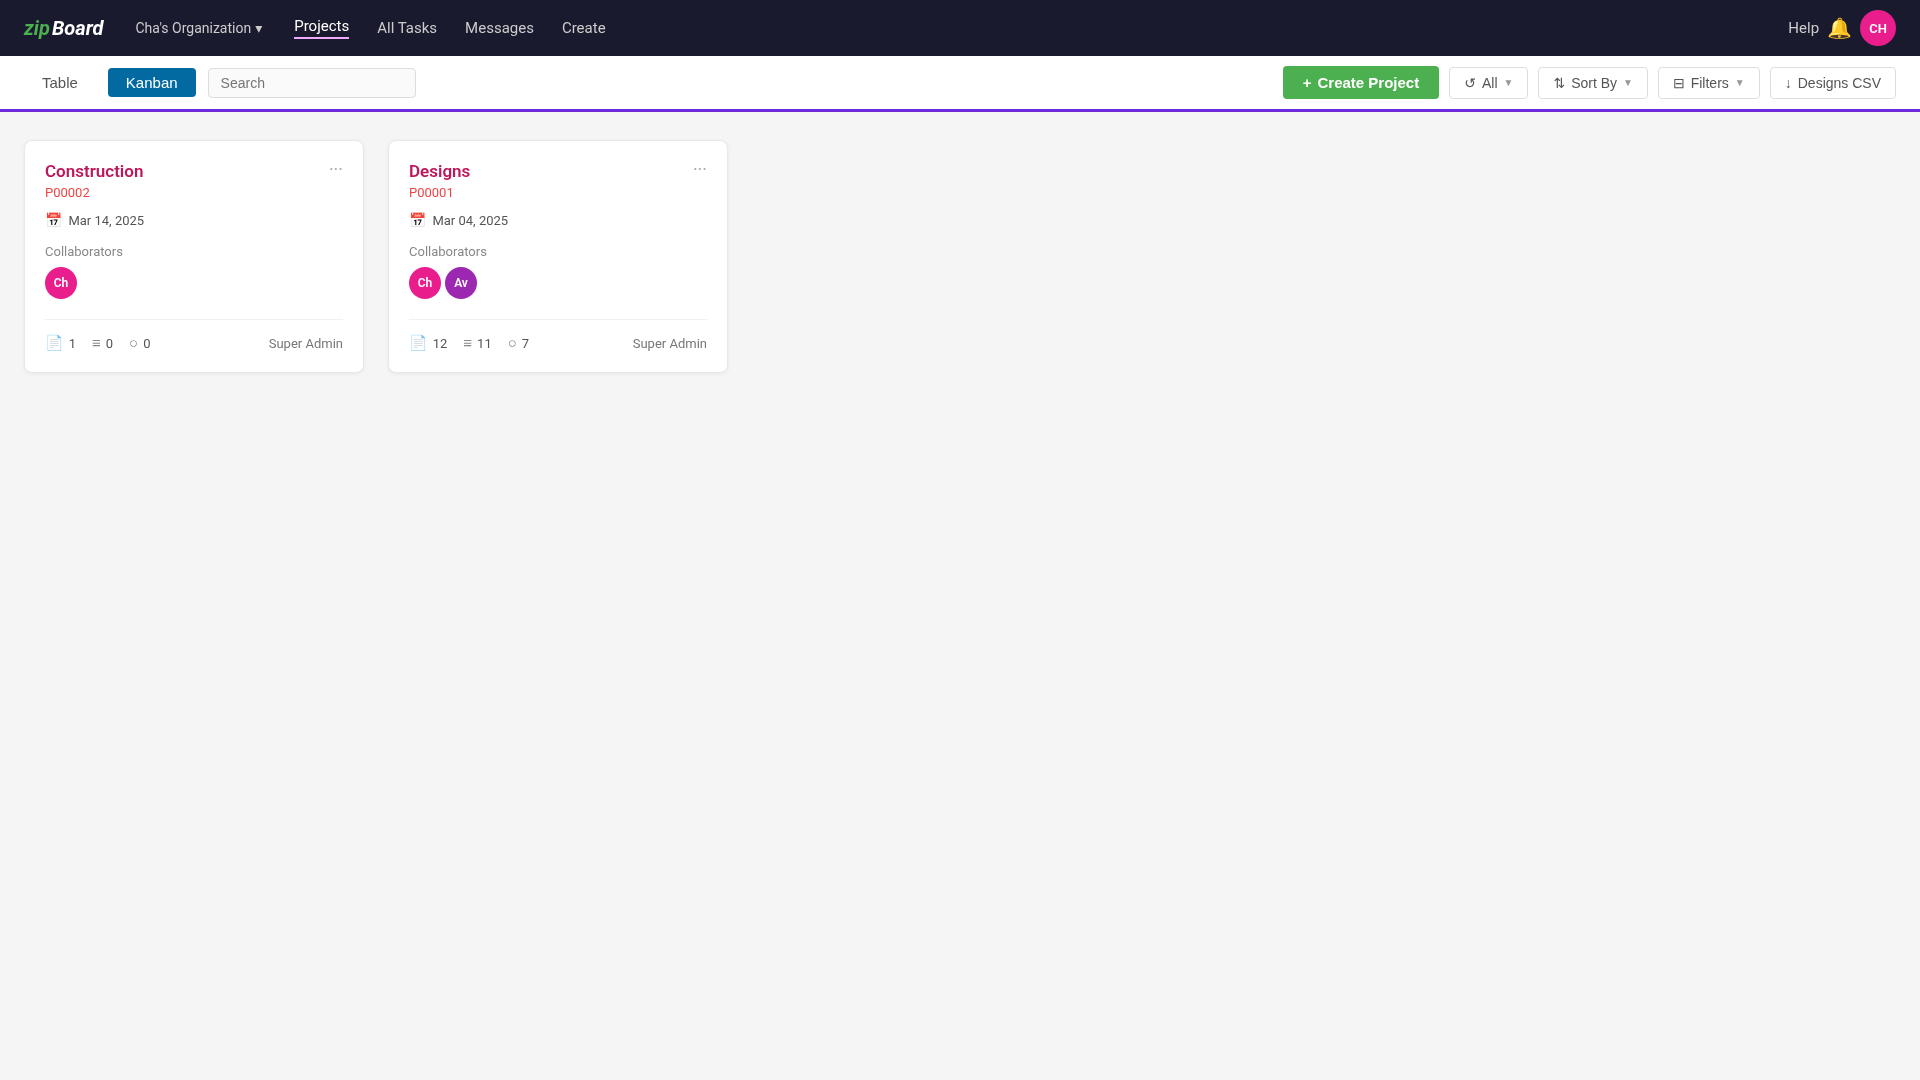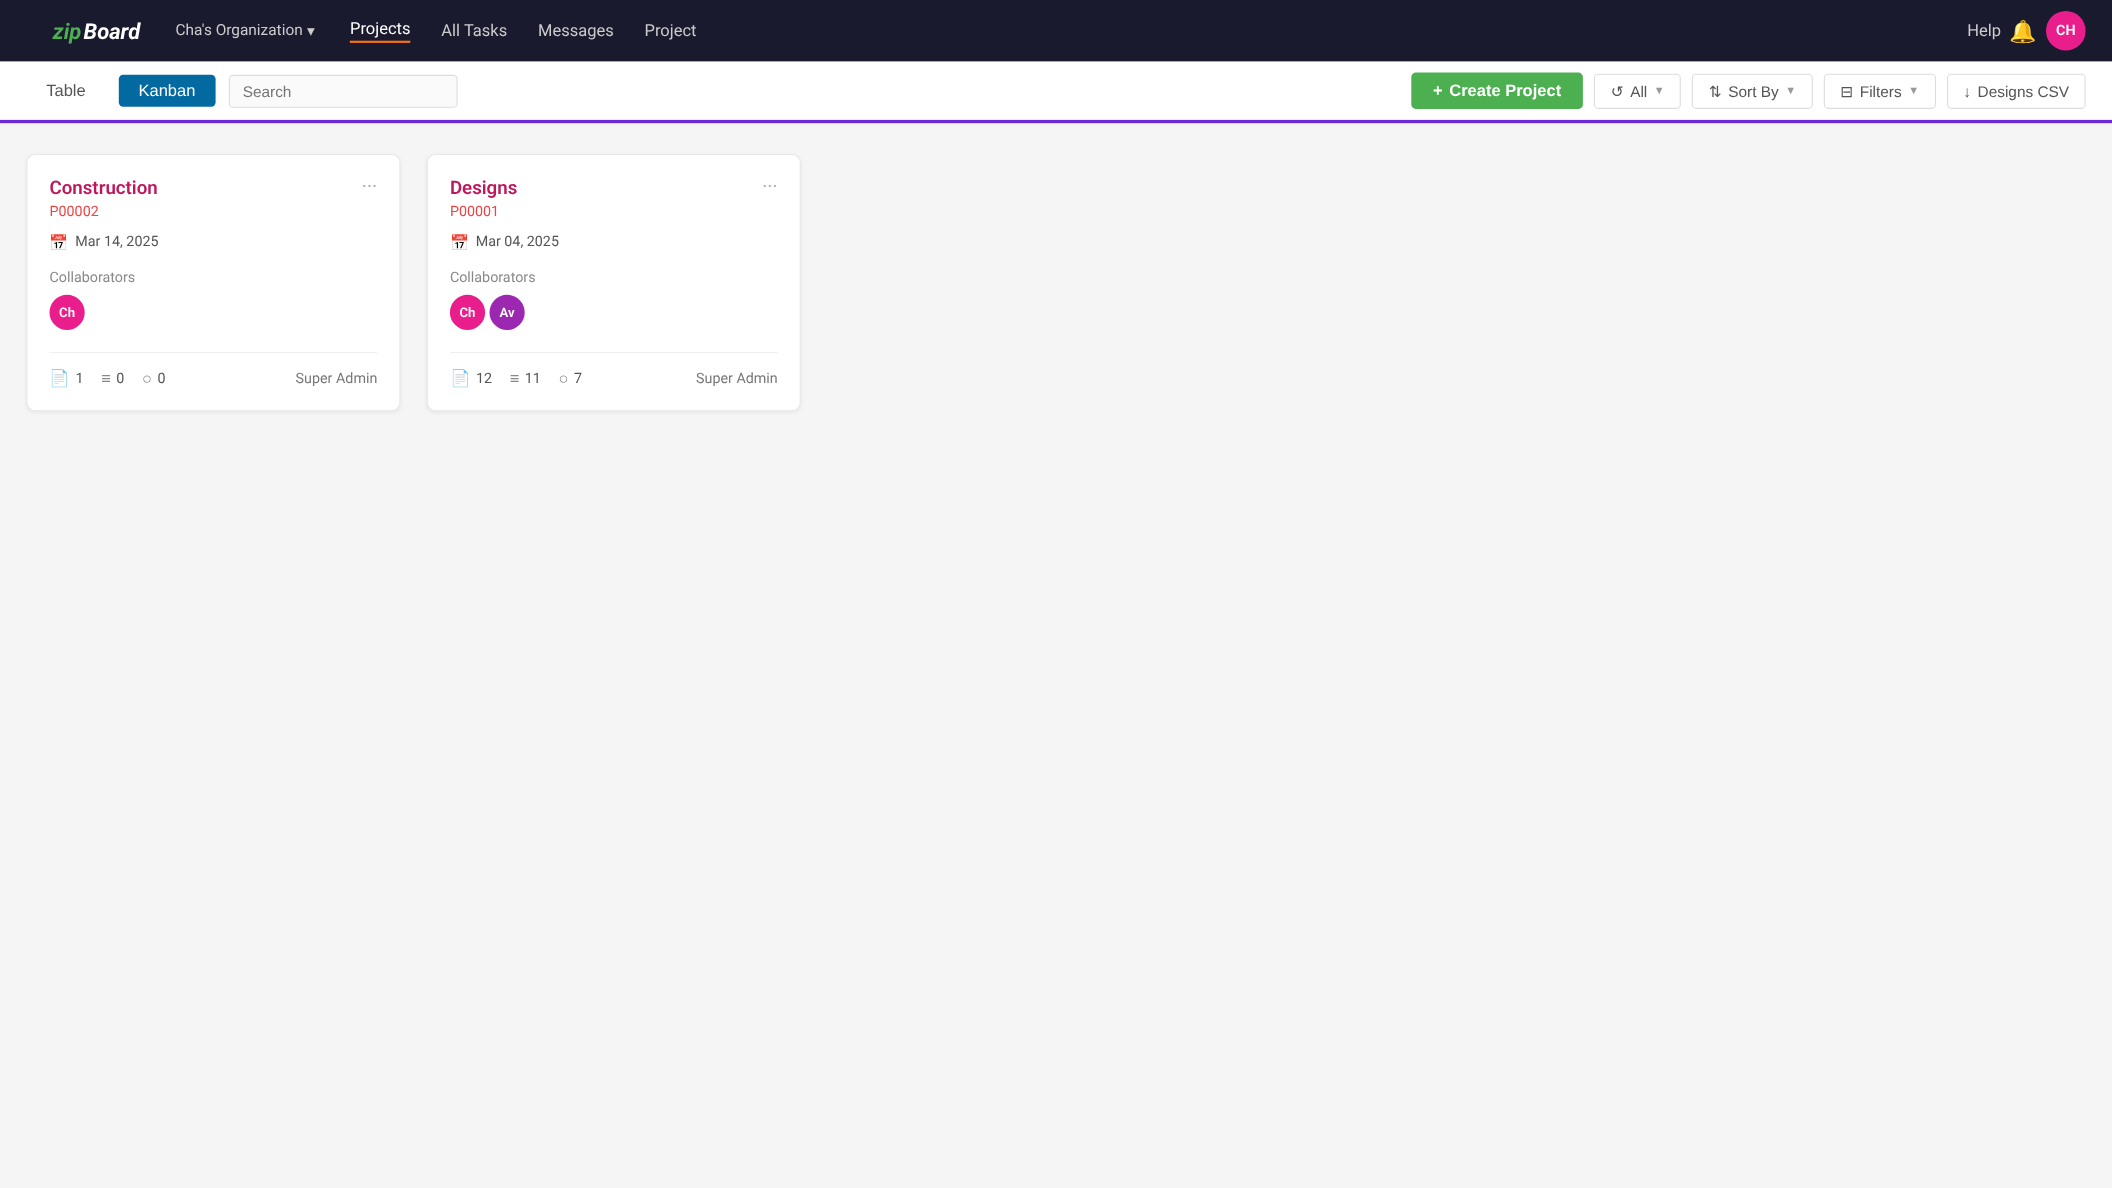--- a/index.html
+++ b/index.html
@@ -15,21 +15,20 @@
       gap: 32px;
     }
     .navbar-logo {
       display: flex;
       align-items: center;
       gap: 2px;
       color: white;
       font-size: 20px;
       font-weight: 700;
       text-decoration: none;
-      margin-left: 24px;
     }
     .navbar-org {
       color: #ccc;
       font-size: 14px;
       display: flex;
       align-items: center;
       gap: 4px;
       cursor: pointer;
     }
     .navbar-nav {
@@ -39,21 +38,21 @@
       flex: 1;
     }
     .nav-link {
       color: #ccc;
       font-size: 15px;
       text-decoration: none;
       cursor: pointer;
     }
     .nav-link.active {
       color: white;
-      border-bottom: 2px solid #f97316;
+      border-bottom: 2px solid #f0abfc;
       padding-bottom: 2px;
     }
     .navbar-right {
       display: flex;
       align-items: center;
       gap: 8px;
       margin-left: auto;
     }
     .help-link {
       color: #ccc;
@@ -249,21 +248,21 @@
       <span style="color:white;font-style:italic">Board</span>
   </a>
   <div class="navbar-org">
     <span>Cha's Organization</span>
     <span>▾</span>
   </div>
   <div class="navbar-nav">
     <a class="nav-link active">Projects</a>
     <a class="nav-link">All Tasks</a>
     <a class="nav-link">Messages</a>
-    <a class="nav-link">Project</a>
+    <a class="nav-link">Create</a>
   </div>
   <div class="navbar-right">
     <span class="help-link">Help</span>
     <span class="bell-icon">🔔</span>
     <div class="avatar-circle">CH</div>
   </div>
 </nav>
 
 <div class="toolbar">
   <button class="view-btn">Table</button>

